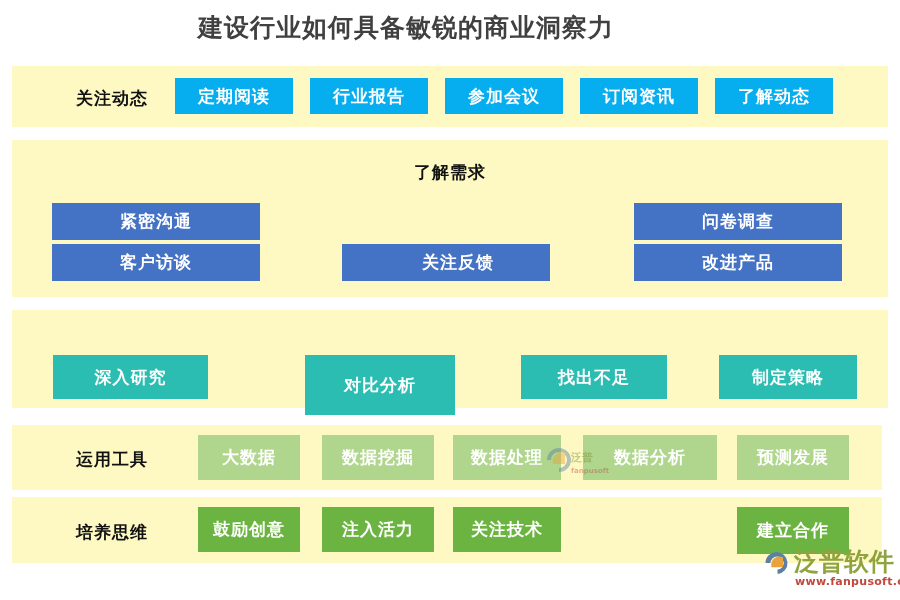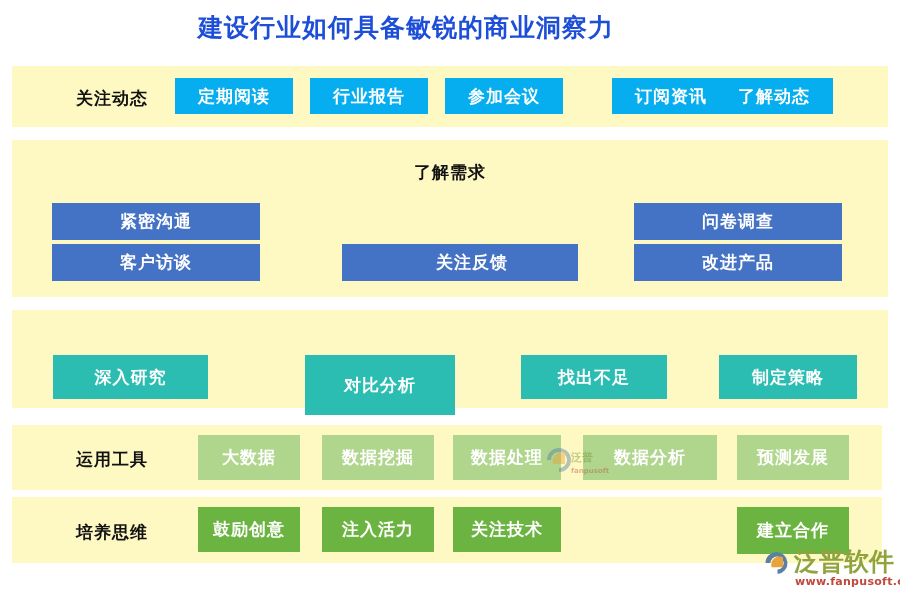--- a/index.html
+++ b/index.html
@@ -11,21 +11,21 @@
     position:relative;
   }
   .page{position:relative;width:900px;height:600px;}
 
   
   .title{
     position:absolute;left:0;top:12px;width:812px;
     text-align:center;
     font-size:25px;
     font-weight:bold;
-    color:#1d4ed8;
+    color:#404040;
     letter-spacing:1px;
     line-height:32px;
   }
 
   
   .panel{
     position:absolute;
     background:#fef9c3;
     box-sizing:border-box;
   }
@@ -101,32 +101,32 @@
 <div class="page">
 
   <div class="title">建设行业如何具备敏锐的商业洞察力</div>
 
   <div class="panel" style="left:12px;top:66px;width:876px;height:61px;">
     <div class="row-label" style="left:40px;top:21px;width:120px;">关注动态</div>
 
     <div class="chip cyan" style="left:163px;top:12px;width:118px;height:36px;">定期阅读</div>
     <div class="chip cyan" style="left:298px;top:12px;width:118px;height:36px;">行业报告</div>
     <div class="chip cyan" style="left:433px;top:12px;width:118px;height:36px;">参加会议</div>
-    <div class="chip cyan" style="left:568px;top:12px;width:118px;height:36px;margin-left:32px;">订阅资讯</div>
+    <div class="chip cyan" style="left:568px;top:12px;width:118px;height:36px;">订阅资讯</div>
     <div class="chip cyan" style="left:703px;top:12px;width:118px;height:36px;">了解动态</div>
   </div>
 
   <div class="panel" style="left:12px;top:140px;width:876px;height:157px;">
     <div class="panel-title" style="top:21px;">了解需求</div>
 
     <div class="chip blue" style="left:40px;top:63px;width:208px;height:37px;">紧密沟通</div>
     <div class="chip blue" style="left:622px;top:63px;width:208px;height:37px;">问卷调查</div>
 
     <div class="chip blue" style="left:40px;top:104px;width:208px;height:37px;">客户访谈</div>
-    <div class="chip blue" style="left:330px;top:104px;width:236px;height:37px;padding-left:24px;">关注反馈</div>
+    <div class="chip blue" style="left:330px;top:104px;width:208px;height:37px;padding-left:24px;">关注反馈</div>
     <div class="chip blue" style="left:622px;top:104px;width:208px;height:37px;">改进产品</div>
   </div>
 
   <div class="panel" style="left:12px;top:310px;width:876px;height:98px;">
 
     <div class="chip teal" style="left:41px;top:45px;width:155px;height:44px;">深入研究</div>
     <div class="chip teal" style="left:293px;top:45px;width:150px;height:60px;">对比分析</div>
     <div class="chip teal" style="left:509px;top:45px;width:146px;height:44px;">找出不足</div>
     <div class="chip teal" style="left:707px;top:45px;width:138px;height:44px;">制定策略</div>
   </div>

